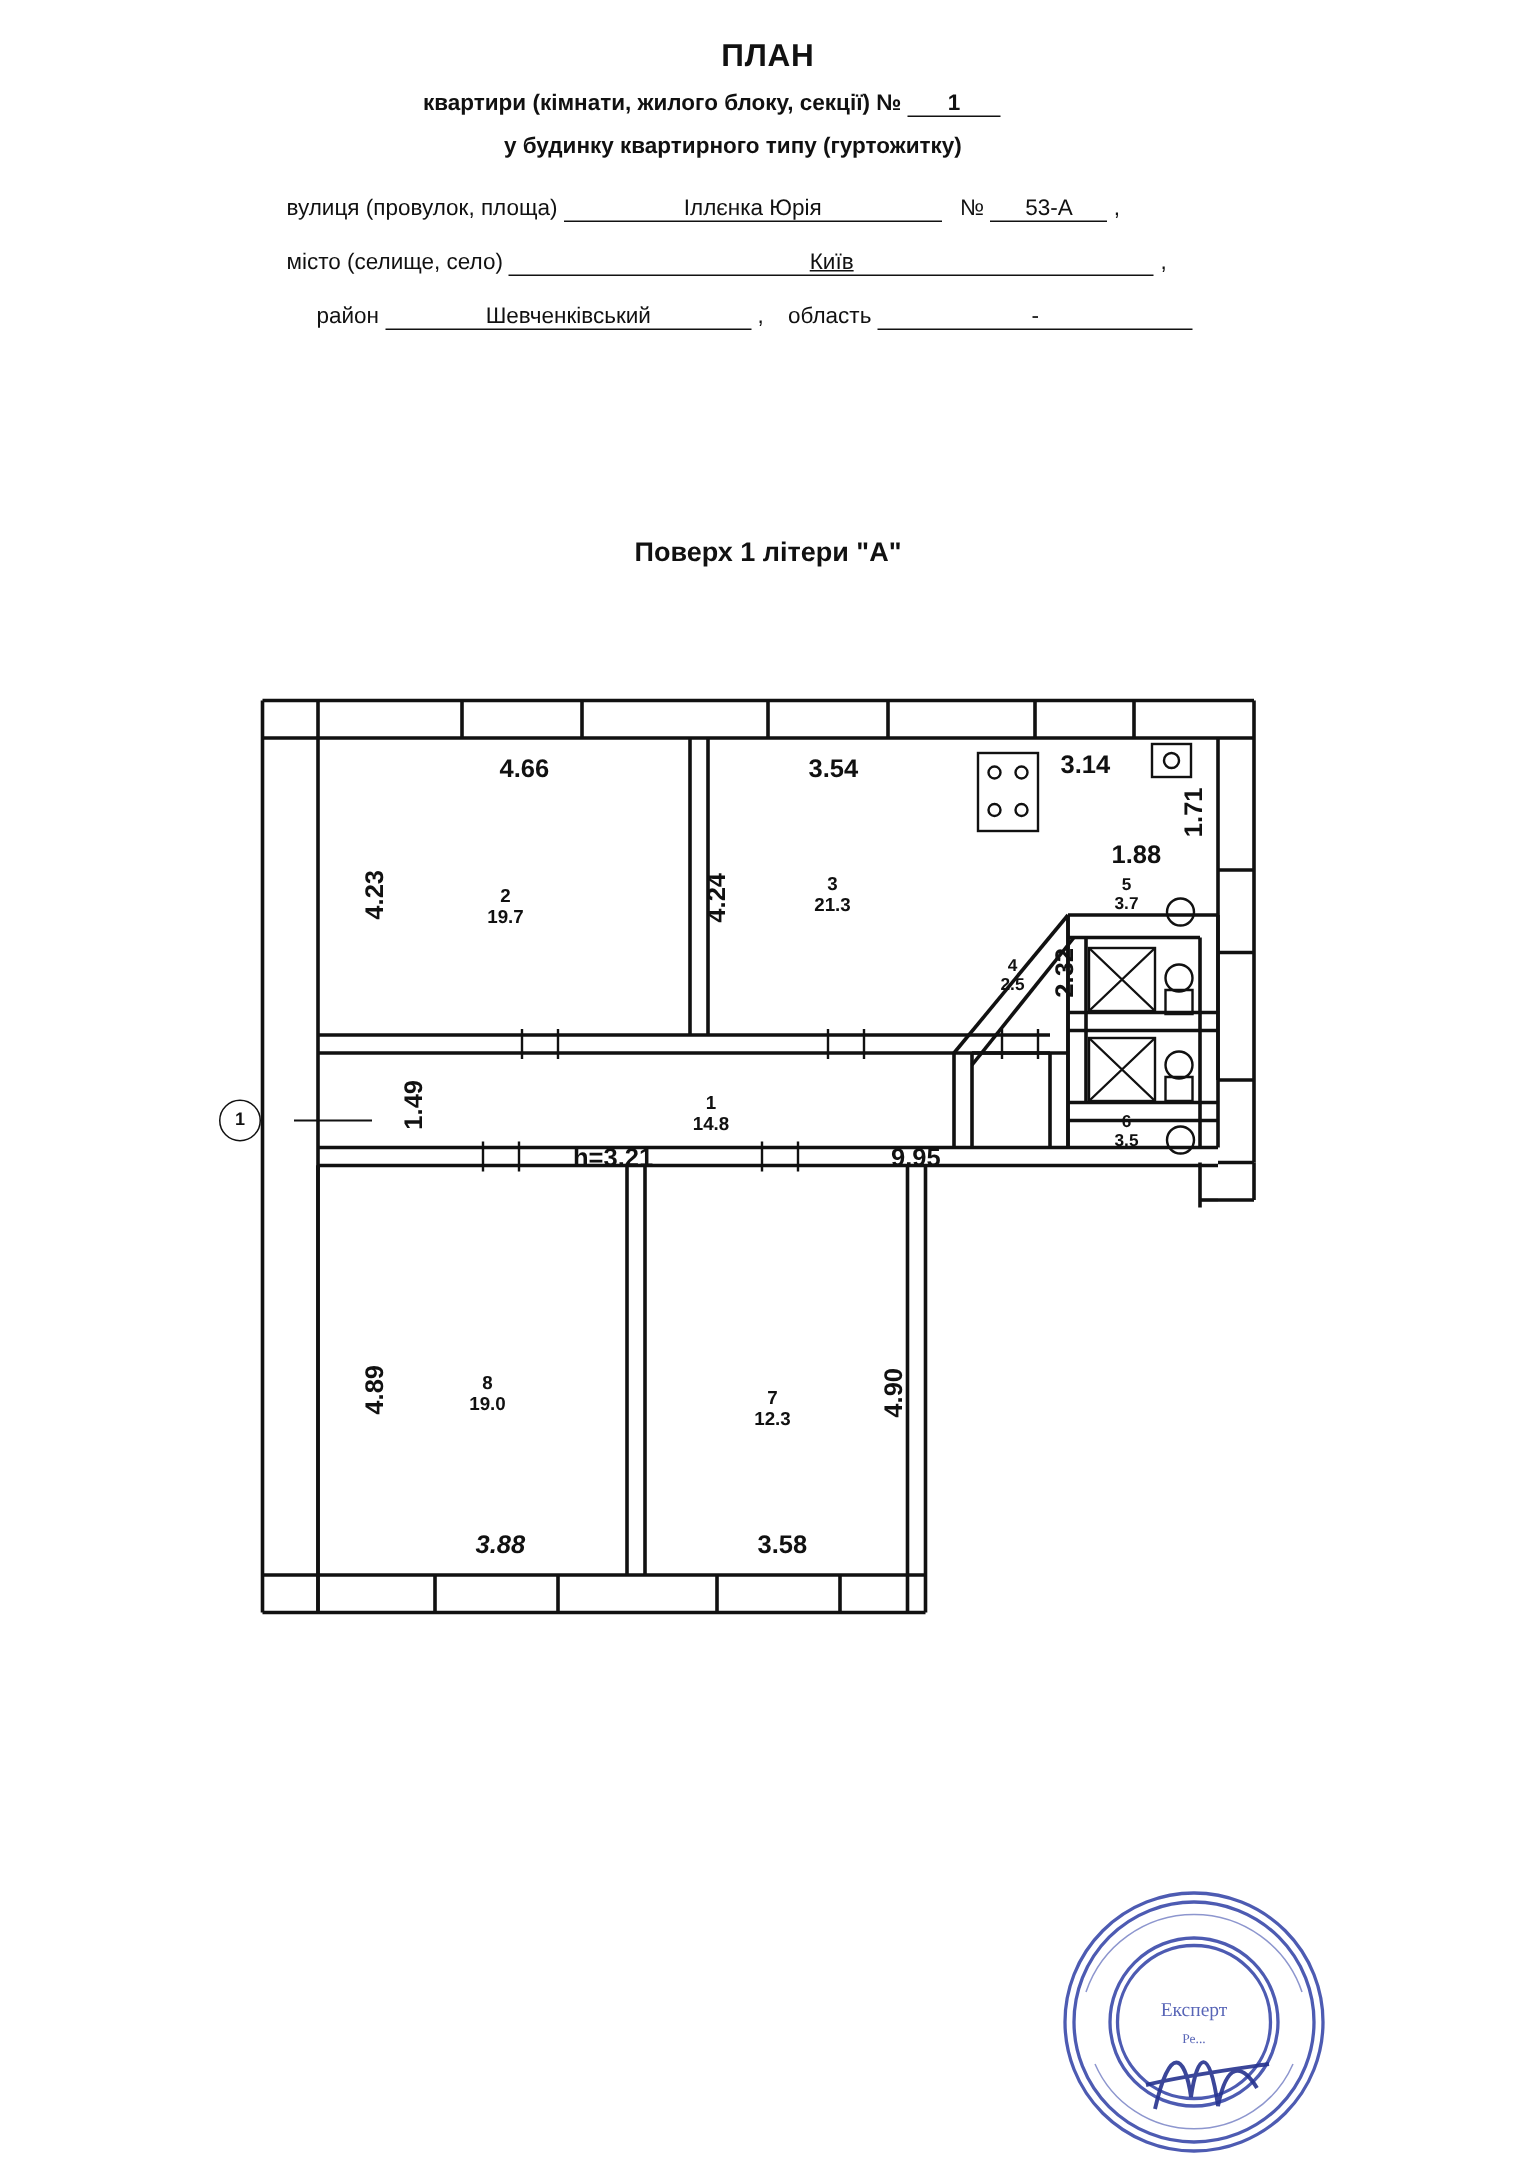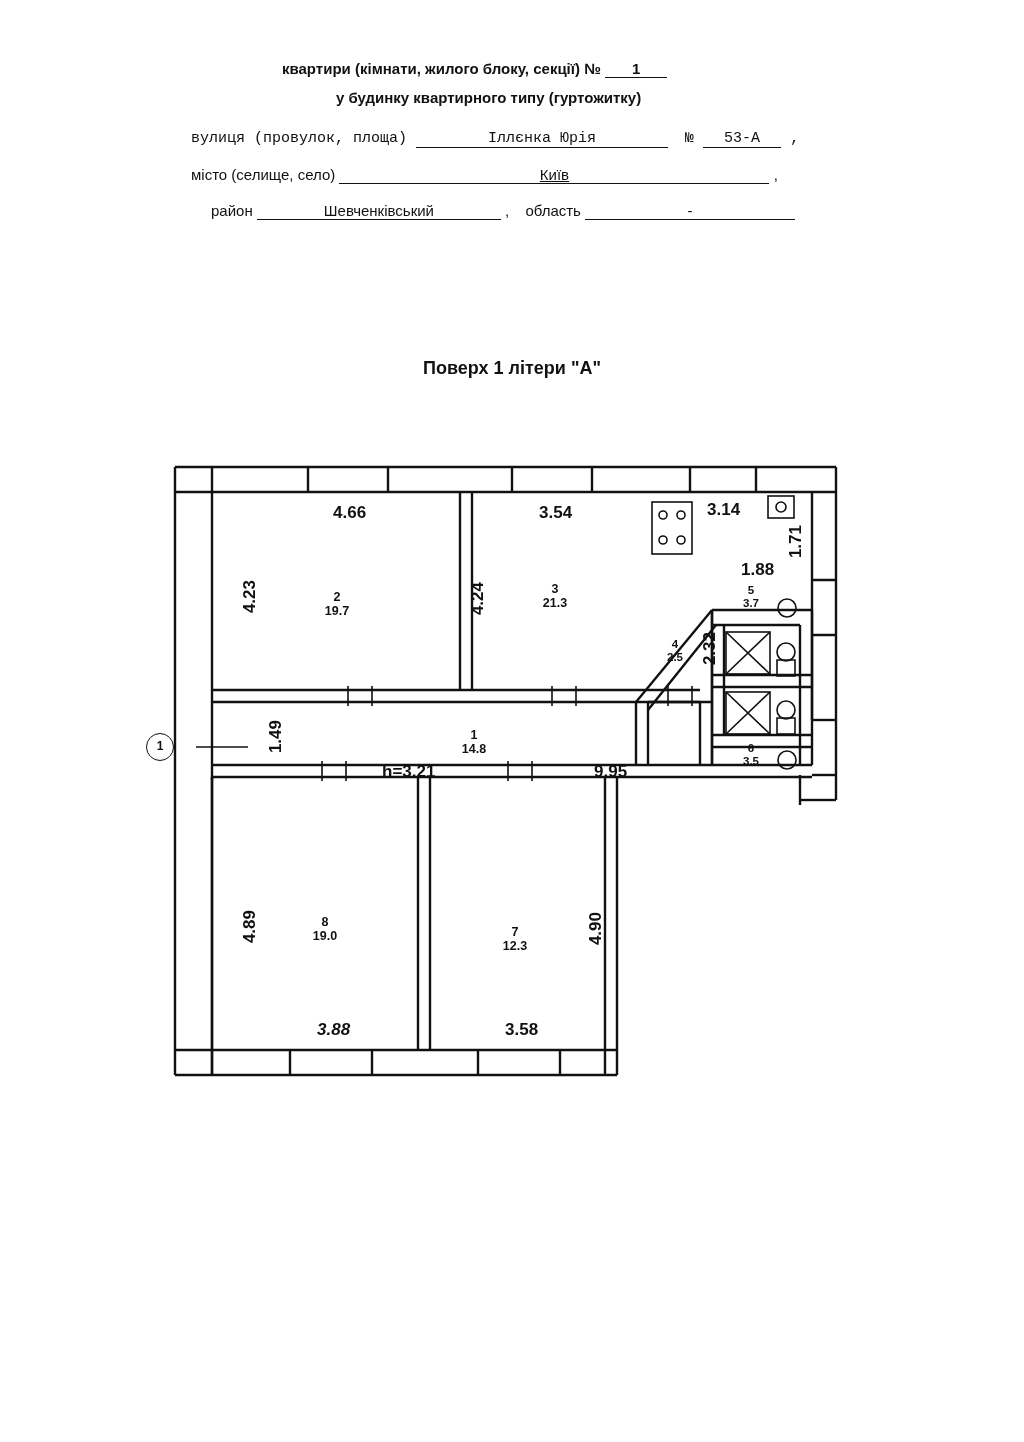--- a/index.html
+++ b/index.html
@@ -27,29 +27,30 @@
 
   
   .stamp{position:absolute;left:706px;top:1258px;width:180px;height:180px;}
   .stamp svg{display:block;}
 </style>
 </head>
 <body>
 
 <div class="page">
 
+  <div class="title">ПЛАН</div>
 
   <div class="hdr-line b" style="top:60px;left:282px;">
     <span>квартири  (кімнати, жилого блоку, секції) №</span>
     <span class="ul" style="width:62px;">1</span>
   </div>
 
   <div class="hdr-line b" style="top:89px;left:336px;">у будинку квартирного типу (гуртожитку)</div>
 
-  <div class="hdr-line" style="top:130px;left:191px;font-family:Liberation Mono, monospace;">
+  <div class="hdr-line" style="top:130px;left:191px;">
     <span>вулиця (провулок, площа)</span>
     <span class="ul" style="width:252px;">Іллєнка Юрія</span>
     <span style="display:inline-block;width:8px;"></span><span>№</span>
     <span class="ul" style="width:78px;">53-А</span>
     <span>,</span>
   </div>
 
   <div class="hdr-line" style="top:166px;left:191px;">
     <span>місто (селище, село)</span>
     <span class="ul" style="width:430px;text-decoration:underline;">Київ</span>
@@ -223,14 +224,36 @@
     <div class="rm" style="left:298px;top:495px;width:54px;">
       <span class="n">8</span>
       <span class="a">19.0</span>
     </div>
     <div class="rm" style="left:488px;top:505px;width:54px;">
       <span class="n">7</span>
       <span class="a">12.3</span>
     </div>
   </div>
 
+  <div class="stamp">
+    <svg width="180" height="180" viewBox="0 0 180 180">
+      <g fill="none" stroke="#2f3fa5" stroke-width="2.2" opacity="0.85">
+        <circle cx="90" cy="90" r="86"></circle>
+        <circle cx="90" cy="90" r="80"></circle>
+        <circle cx="90" cy="90" r="56"></circle>
+        <circle cx="90" cy="90" r="51"></circle>
+      </g>
+      <g fill="#2f3fa5" opacity="0.8" font-family="&quot;Liberation Serif&quot;,serif">
+        <text x="90" y="86" font-size="13" text-anchor="middle">Експерт</text>
+        <text x="90" y="104" font-size="9" text-anchor="middle">Ре...</text>
+      </g>
+      <g fill="none" stroke="#2f3fa5" stroke-width="1" opacity="0.55">
+        <path d="M18,70 A76,76 0 0,1 162,70"></path>
+        <path d="M24,118 A72,72 0 0,0 156,118"></path>
+      </g>
+      <g fill="none" stroke="#26338f" stroke-width="2.6" opacity="0.9">
+        <path d="M64,148 C74,104 84,112 88,140 C92,112 100,104 106,146 C112,116 122,118 132,134"></path>
+        <path d="M58,132 C82,126 112,122 140,118"></path>
+      </g>
+    </svg>
+  </div>
 
 </div>
 
 </body></html>

